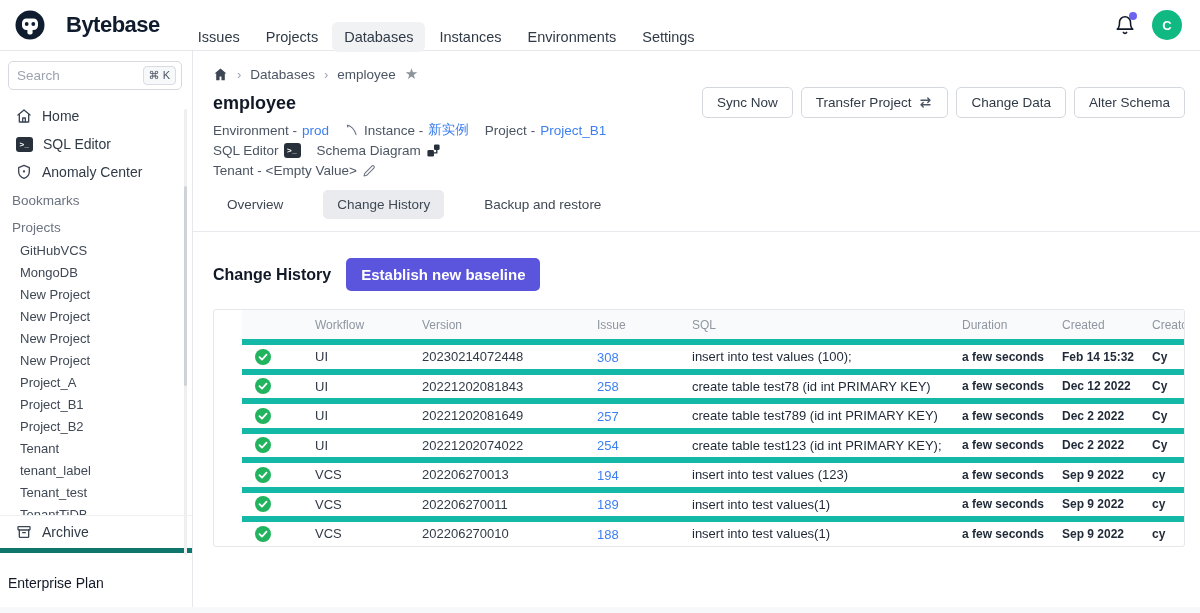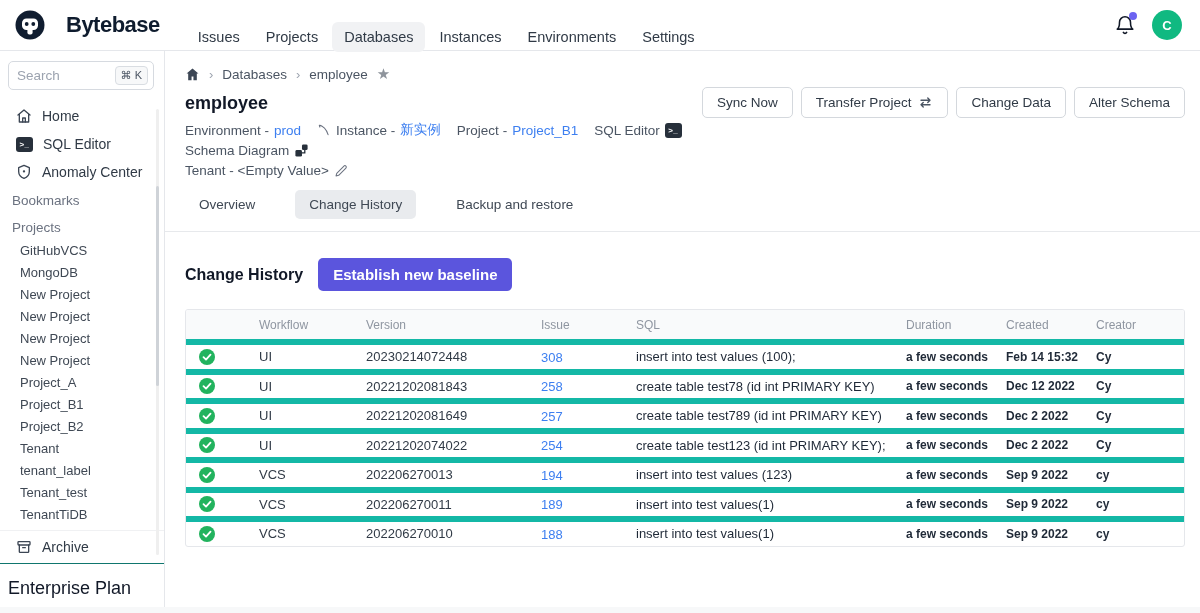--- a/index.html
+++ b/index.html
@@ -15,36 +15,36 @@
   .topnav { display:flex; align-items:center; margin-left:26px; gap:2px;margin-top:24px; }
   .topnav a { font-size:14.5px; color:#303a46; text-decoration:none; padding:7px 12px; border-radius:6px; cursor:pointer; }
   .topnav a.active { background:#f1f2f4; }
   .topbar-right { margin-left:auto; display:flex; align-items:center; gap:16px; }
   .bell-wrap { position:relative; width:22px; height:22px; cursor:pointer; }
   .bell-dot { position:absolute; top:-2px; right:-1px; width:8px; height:8px; border-radius:50%; }
   .avatar { width:30px; height:30px; border-radius:50%; color:#fff; font-size:13px; font-weight:600; display:flex; align-items:center; justify-content:center; cursor:pointer; }
 
   
   .body { flex:1; display:flex; min-height:0; }
-  .sidebar { width:165px; border-right:1px solid #e5e7eb; flex-shrink:0; display:flex; flex-direction:column; position:relative; background:#fff; }
+  .sidebar { width:193px; border-right:1px solid #e5e7eb; flex-shrink:0; display:flex; flex-direction:column; position:relative; background:#fff; }
   .main { flex:1; min-width:0; padding:0; overflow:hidden; }
 
   
   .search-box { margin:10px 10px 8px 8px; height:29px; border:1px solid #d6dae0; border-radius:5px; display:flex; align-items:center; padding:0 5px 0 8px; cursor:text; background:#fff; }
   .search-ph { color:#9ca3af; font-size:13.5px; }
   .kbd { margin-left:auto; font-size:11px; color:#4b5563; border:1px solid #d9dde2; background:#f7f8f9; border-radius:4px; padding:2px 5px; white-space:nowrap; }
   .side-menu { padding-top:4px; }
   .side-item { display:flex; align-items:center; gap:10px; padding:6px 16px; font-size:14px; color:#303a46; cursor:pointer; }
   .side-item svg { flex-shrink:0; }
   .term-icon { width:17px; height:15px; background:#27303b; color:#fff; border-radius:3px; font-size:8px; font-weight:700; display:inline-flex; align-items:center; justify-content:center; letter-spacing:0.5px; flex-shrink:0; }
   .section-label { padding:7px 12px 5px; font-size:13.5px; color:#6b7280; }
   .proj-list { flex:1; overflow:hidden; }
   .proj { padding:3px 4px 3px 20px; font-size:13px; color:#3f4854; line-height:16px; cursor:pointer; white-space:nowrap; }
   .archive-row { display:flex; align-items:center; gap:10px; padding:8px 16px; font-size:14px; color:#303a46; cursor:pointer; }
-  .plan-row { border-top:1px solid #0f766e; padding:14px 8px; font-size:18px; color:#111827; }
+  .plan-row { border-top:5px solid #0f766e; padding:22px 8px; font-size:14px; color:#111827; }
   .side-scroll-track { position:absolute; top:58px; bottom:58px; right:5px; width:3px; background:#efefef; border-radius:2px; }
   .side-scroll-thumb { position:absolute; top:135px; right:5px; width:3px; height:200px; background:#cfd3d8; border-radius:2px; cursor:grab; }
 
   
   .page-head { display:flex; padding:14px 15px 0 20px; }
   .head-left { flex:1; min-width:0; }
   .breadcrumb { display:flex; align-items:center; gap:9px; font-size:13.5px; color:#4b5563; }
   .breadcrumb .sep { color:#9ca3af; font-size:13px; }
   .breadcrumb a { color:#4b5563; text-decoration:none; cursor:pointer; }
   .crumb-star { color:#8e949c; font-size:15px; cursor:pointer; }
@@ -59,21 +59,21 @@
   .tabs-row { margin-top:12px; padding:0 15px 12px 20px; border-bottom:1px solid #e7e9ec; display:flex; align-items:center; gap:26px; }
   .tab { font-size:13.5px; color:#3f4854; padding:7px 14px; border-radius:5px; cursor:pointer; }
   .tab.active { background:#e9ebee; }
 
   
   .section-head { display:flex; align-items:center; gap:15px; padding:26px 15px 0 20px; }
   .section-title { font-size:16px; font-weight:700; color:#111827; }
   .btn-primary { border:none; color:#fff; border-radius:5px; padding:8px 15px; font-size:15px; font-weight:600; cursor:pointer; font-family:inherit; }
 
   
-  .tbl { margin:18px 15px 0 20px; border:1px solid #e5e7eb; border-radius:3px; overflow:hidden; }
+  .tbl { margin:18px 15px 0 20px; border:1px solid #e5e7eb; border-radius:3px; overflow:hidden;padding-left:28px; }
   .tbl-grid { display:grid; grid-template-columns:73px 107px 175px 95px 270px 100px 90px 1fr; align-items:center; }
   .tbl-head { background:#f9fafb; height:29px; }
   .tbl-head > div { font-size:12px; color:#8f96a1; font-weight:500; }
   .tbl-row { height:29.5px; border-top:6px solid #14b8a6; cursor:pointer; }
   .cell-status { padding-left:13px; display:flex; align-items:center; }
   .c-wf { font-size:13px; color:#303a46; }
   .c-ver { font-size:13px; color:#303a46; }
   .c-issue a { font-size:13px; font-weight:500; text-decoration:none; cursor:pointer; }
   .c-sql { font-size:13px; color:#1f2937; white-space:nowrap; overflow:hidden; }
   .c-dur, .c-created, .c-creator { font-size:12px; font-weight:700; color:#1f2937; }

